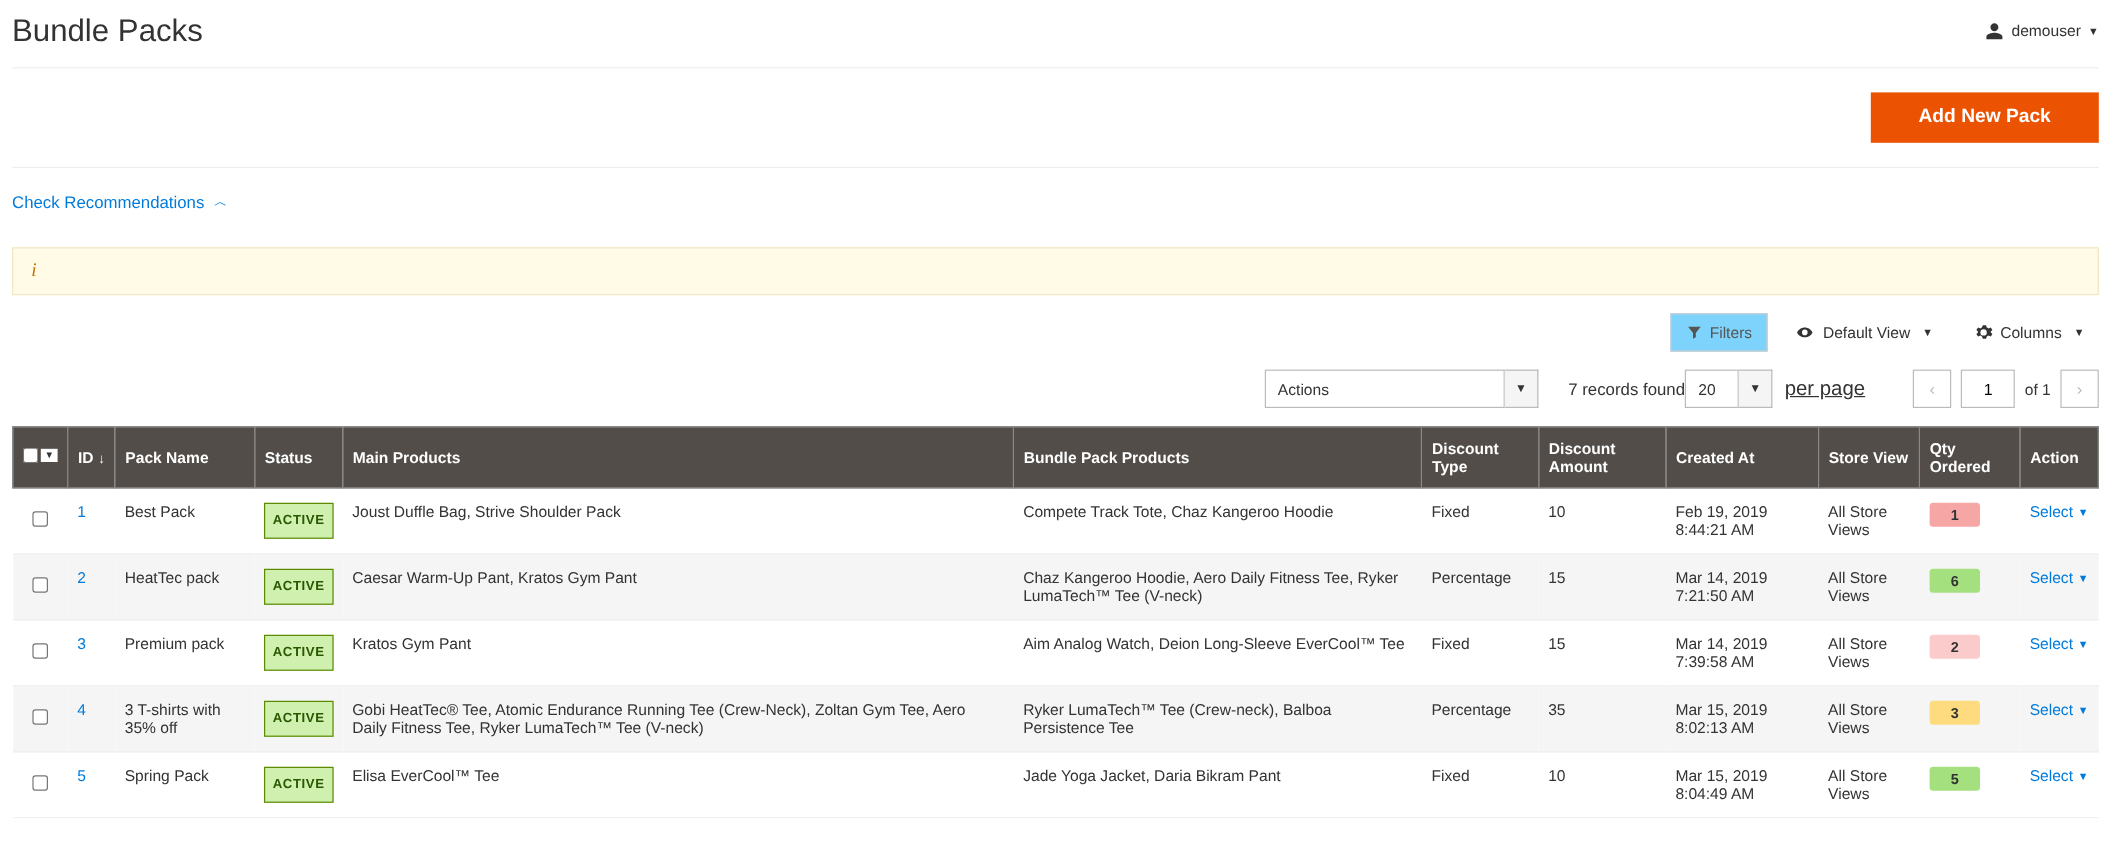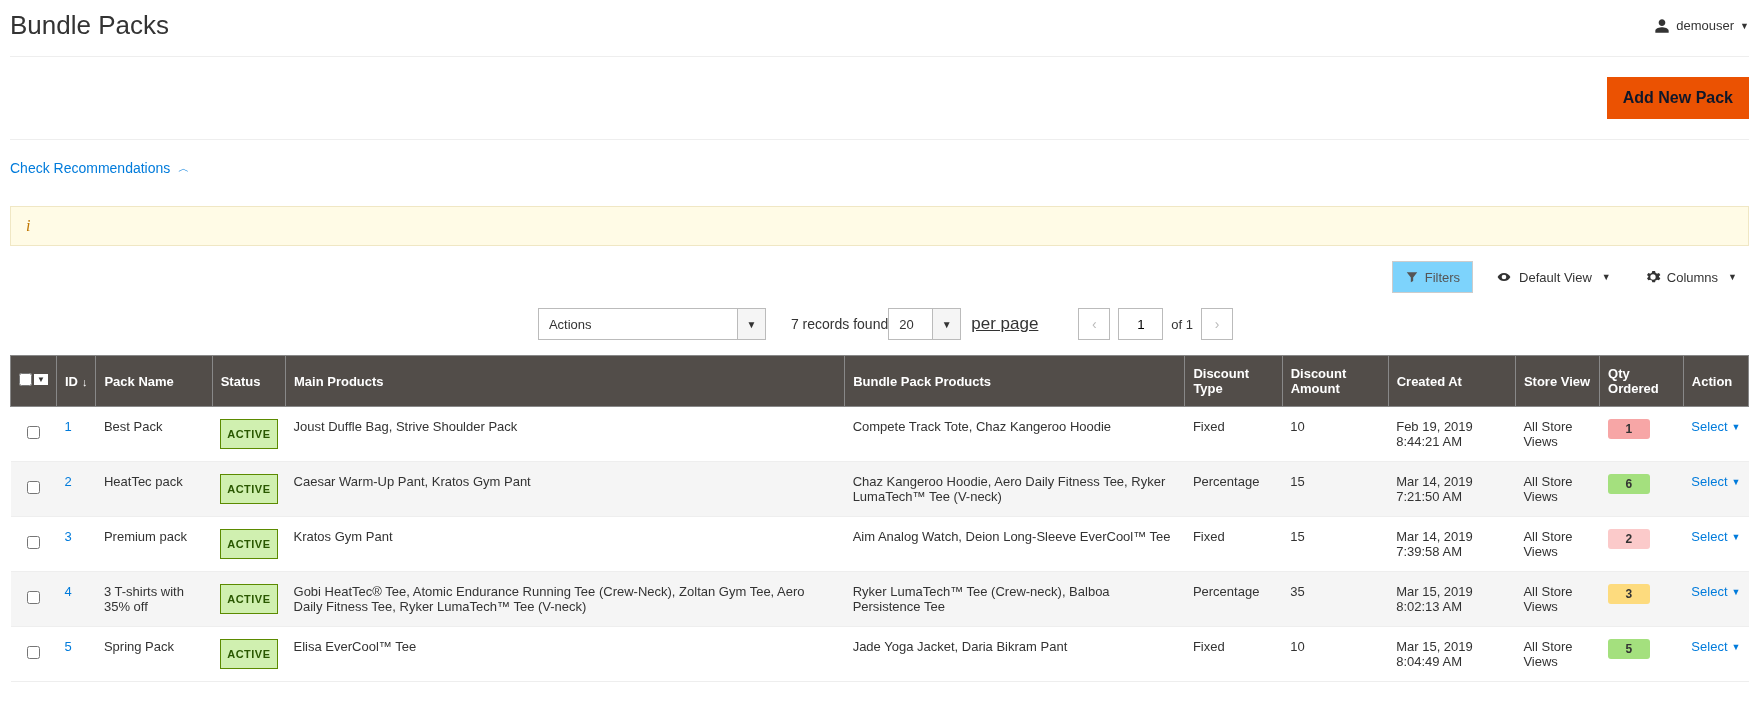--- a/index.html
+++ b/index.html
@@ -4,35 +4,35 @@
 <style>
 * { margin: 0; padding: 0; box-sizing: border-box; }
 body { font-family: Arial, Helvetica, sans-serif; font-size: 13px; color: #333; background: #fff; padding: 0 10px; }
 
 .header-row { display: flex; justify-content: space-between; align-items: center; padding: 10px 0 15px; }
 .page-title { font-size: 26px; font-weight: 400; color: #333; }
 .user-area { display: flex; align-items: center; gap: 6px; cursor: pointer; font-size: 13px; }
 .user-area svg { width: 16px; height: 16px; fill: #333; }
 
 .toolbar-primary { display: flex; justify-content: flex-end; padding: 20px 0; border-top: 1px solid #eee; border-bottom: 1px solid #eee; margin-bottom: 20px; }
-.btn-primary { background: #eb5202; color: #0f172a; border: none; padding: 12px 16px; font-size: 16px; font-weight: 600; cursor: pointer; }
+.btn-primary { background: #eb5202; color: #ffffff; border: none; padding: 12px 40px; font-size: 16px; font-weight: 600; cursor: pointer; }
 
 .recommend-link { color: #007bdb; font-size: 14px; cursor: pointer; display: inline-flex; align-items: center; gap: 8px; margin-bottom: 30px; }
 .recommend-link .chev { font-size: 11px; }
 
 .notice-bar { background: #fffbe6; border: 1px solid #f0e7c4; padding: 10px 15px; display: flex; align-items: center; gap: 12px; margin-bottom: 15px; font-size: 13px; }
 .notice-bar .icon-i { font-style: italic; font-family: Georgia, serif; color: #c07600; font-size: 16px; }
 .notice-bar a { color: #007bdb; text-decoration: none; }
 
 .controls-row { display: flex; justify-content: flex-end; gap: 10px; align-items: center; margin-bottom: 15px; }
 .ctl { display: inline-flex; align-items: center; gap: 6px; border: 1px solid #ccc; padding: 6px 12px; background: #fff; cursor: pointer; font-size: 13px; height: 32px; }
 .ctl.filters { background: #7dd3fc; color: #555; }
 .ctl .chev-down { font-size: 9px; margin-left: 4px; }
 
-.lower-controls { display: flex; justify-content: center; align-items: center; margin-bottom: 15px; margin-left: 12px; }
+.lower-controls { display: flex; justify-content: flex-end; align-items: center; margin-bottom: 15px; margin-left: 12px; }
 .left-side { display: flex; align-items: center; gap: 25px; }
 .actions-dd { display: flex; }
 .actions-dd .main { border: 1px solid #bbb; padding: 6px 10px; width: 200px; height: 32px; display: flex; align-items: center; }
 .actions-dd .tog { border: 1px solid #bbb; border-left: none; width: 28px; height: 32px; display: flex; align-items: center; justify-content: center; background: #f5f5f5; cursor: pointer; font-size: 10px; }
 .records { font-size: 14px; color: #333; }
 
 .right-side { display: flex; align-items: center; gap: 10px; }
 .page-size { display: flex; }
 .page-size .val { border: 1px solid #bbb; padding: 6px 10px; width: 45px; height: 32px; display: flex; align-items: center; }
 .page-size .tog { border: 1px solid #bbb; border-left: none; width: 28px; height: 32px; display: flex; align-items: center; justify-content: center; background: #f5f5f5; cursor: pointer; font-size: 10px; }

